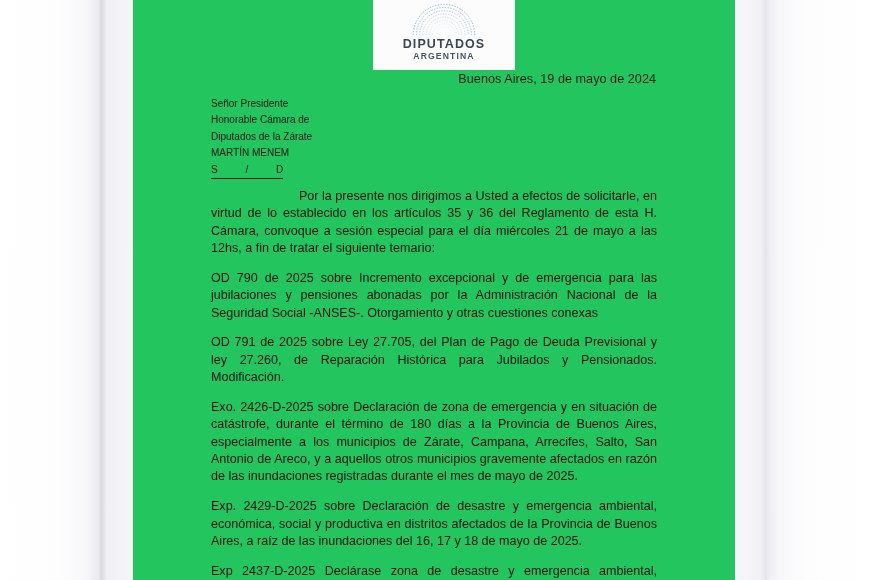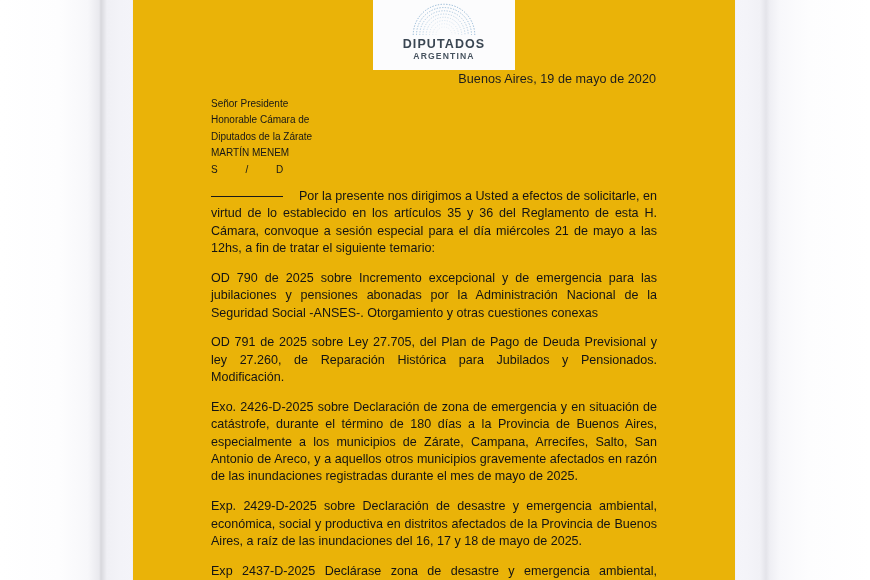--- a/index.html
+++ b/index.html
@@ -56,21 +56,21 @@
         #f5f5fa 136px);
   }
 
   
   .sheet {
     position: absolute;
     left: 133px;
     top: 0;
     width: 602px;
     height: 580px;
-    background: #eab308;
+    background: #22c55e;
     box-shadow: 0 0 0 1px rgba(0,0,0,0.012);
   }
 
   
   .letterhead {
     position: absolute;
     left: 240px;
     top: 0;
     width: 142px;
     height: 70px;
@@ -114,21 +114,21 @@
     left: 78px;
     top: 96px;
     width: 300px;
     font-size: 10px;
     line-height: 16.4px;
     color: #171717;
   }
   .addressee .sd-line {
     display: inline-block;
     margin-top: 0px;
-    padding-bottom: 18px;
+    padding-bottom: 0;
     border-bottom: 1.4px solid #1a1a1a;
     letter-spacing: 0px;
     white-space: pre;
   }
 
   .body-col {
     position: absolute;
     left: 78px;
     top: 188px;
     width: 446px;
@@ -185,21 +185,21 @@
           </g>
           <g stroke="#e8f0f7" stroke-width="2.0">
             <path d="M48 64 A16 16 0 0 1 80 64" stroke-dasharray="1.9 3.0"></path>
           </g>
         </g>
       </svg>
       <div class="brand-main">DIPUTADOS</div>
       <div class="brand-sub">ARGENTINA</div>
     </div>
 
-    <div class="dateline">Buenos Aires, 19 de mayo de 2020</div>
+    <div class="dateline">Buenos Aires, 19 de mayo de 2024</div>
 
     <div class="addressee">
       <div>Señor Presidente</div>
       <div>Honorable Cámara de</div>
       <div>Diputados de la Zárate</div>
       <div>MARTÍN MENEM</div>
       <div><span class="sd-line">S          /          D</span></div>
     </div>
 
     <div class="body-col">

